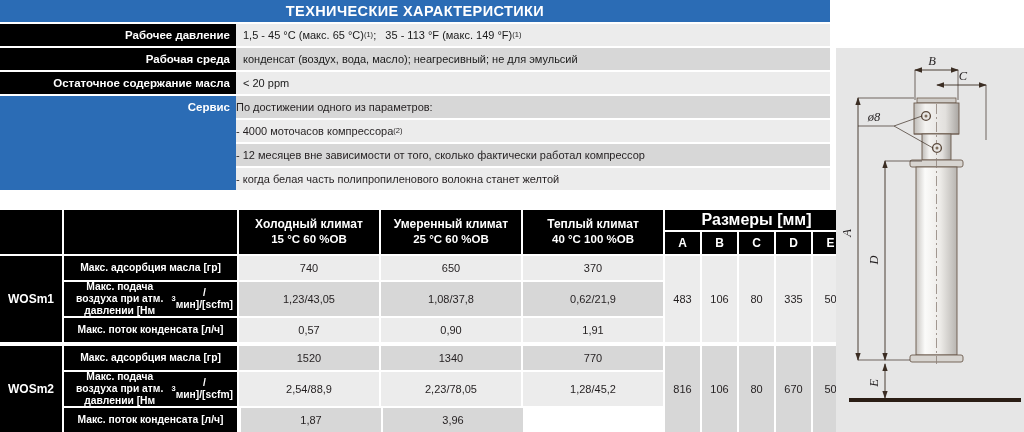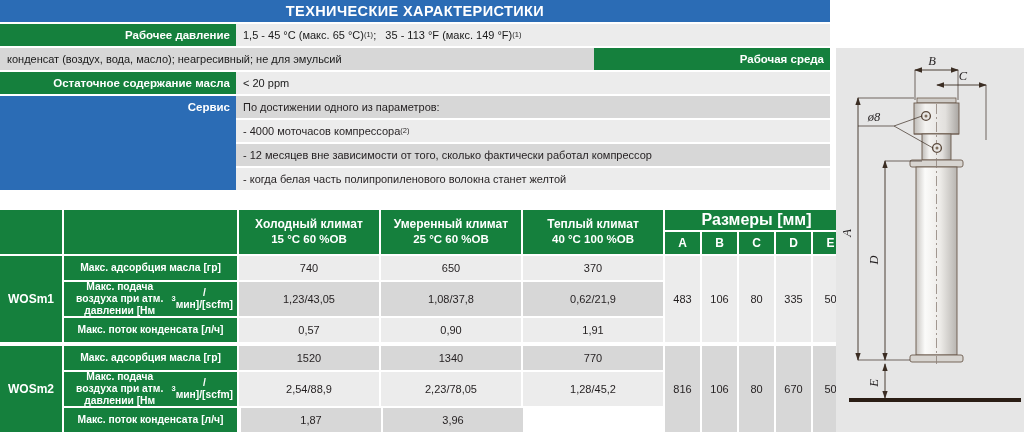--- a/index.html
+++ b/index.html
@@ -4,21 +4,21 @@
 <style>
   html,body{margin:0;padding:0;background:#fff;}
   body{
     width:1024px;height:432px;overflow:hidden;
     font-family:"Liberation Sans","DejaVu Sans",sans-serif;
     color:#231f20;
   }
   .page{position:relative;width:1024px;height:432px;background:#ffffff;}
 
   
-  .blue{background:#15803d;color:#ffffff;font-weight:bold;}
+  .blue{background:#000000;color:#ffffff;font-weight:bold;}
   .lite{background:#ececec;}
   .dark{background:#d7d7d7;}
   .cell{box-sizing:border-box;display:flex;align-items:center;}
   .c-right{justify-content:flex-end;text-align:right;}
   .c-left{justify-content:flex-start;text-align:left;}
   .c-center{justify-content:center;text-align:center;}
 
   
   .title-bar{
     position:absolute;left:0;top:0;width:830px;height:22px;
@@ -43,21 +43,21 @@
   .svc-leftblock{
     position:absolute;left:0;top:0;width:236px;height:94px;background:#2b6cb5;
   }
   .svc-leftlabel{
     position:absolute;left:0;top:0;width:236px;height:22px;
     display:flex;align-items:center;justify-content:flex-end;
     padding-right:6px;box-sizing:border-box;
     color:#fff;font-weight:bold;font-size:11.5px;
   }
   .svc-rows{margin-left:236px;}
-  .svc-row{height:22px;margin-bottom:2px;padding-left:7px;font-size:11px;
+  .svc-row{height:22px;margin-bottom:2px;font-size:11px;
            display:flex;align-items:center;}
 
   
   .dtable{position:absolute;left:0;top:210px;width:838px;}
   .drow{display:flex;margin-bottom:2px;}
 
   .col-model{width:62px;flex:0 0 62px;}
   .col-param{width:173px;flex:0 0 173px;}
   .col-clim{width:140px;flex:0 0 140px;}
   .col-dim{width:35px;flex:0 0 35px;}
@@ -96,22 +96,22 @@
   <div class="title-bar">ТЕХНИЧЕСКИЕ ХАРАКТЕРИСТИКИ</div>
 
   <div class="spec">
 
     <div class="spec-row">
       <div class="cell c-right blue spec-label">Рабочее давление</div>
       <div class="cell c-left lite spec-val">1,5 - 45 °C (макс. 65 °C)<sup>(1)</sup>;&nbsp;&nbsp; 35 - 113 °F (макс. 149 °F)<sup>(1)</sup></div>
     </div>
 
     <div class="spec-row">
+      <div class="cell c-right blue spec-label">Рабочая среда</div>
       <div class="cell c-left dark spec-val">конденсат (воздух, вода, масло); неагресивный; не для эмульсий</div>
-      <div class="cell c-right blue spec-label">Рабочая среда</div>
     </div>
 
     <div class="spec-row">
       <div class="cell c-right blue spec-label">Остаточное содержание масла</div>
       <div class="cell c-left lite spec-val">&lt; 20 ppm</div>
     </div>
 
     <div class="svc-wrap">
       <div class="svc-leftblock"></div>
       <div class="svc-leftlabel">Сервис</div>

